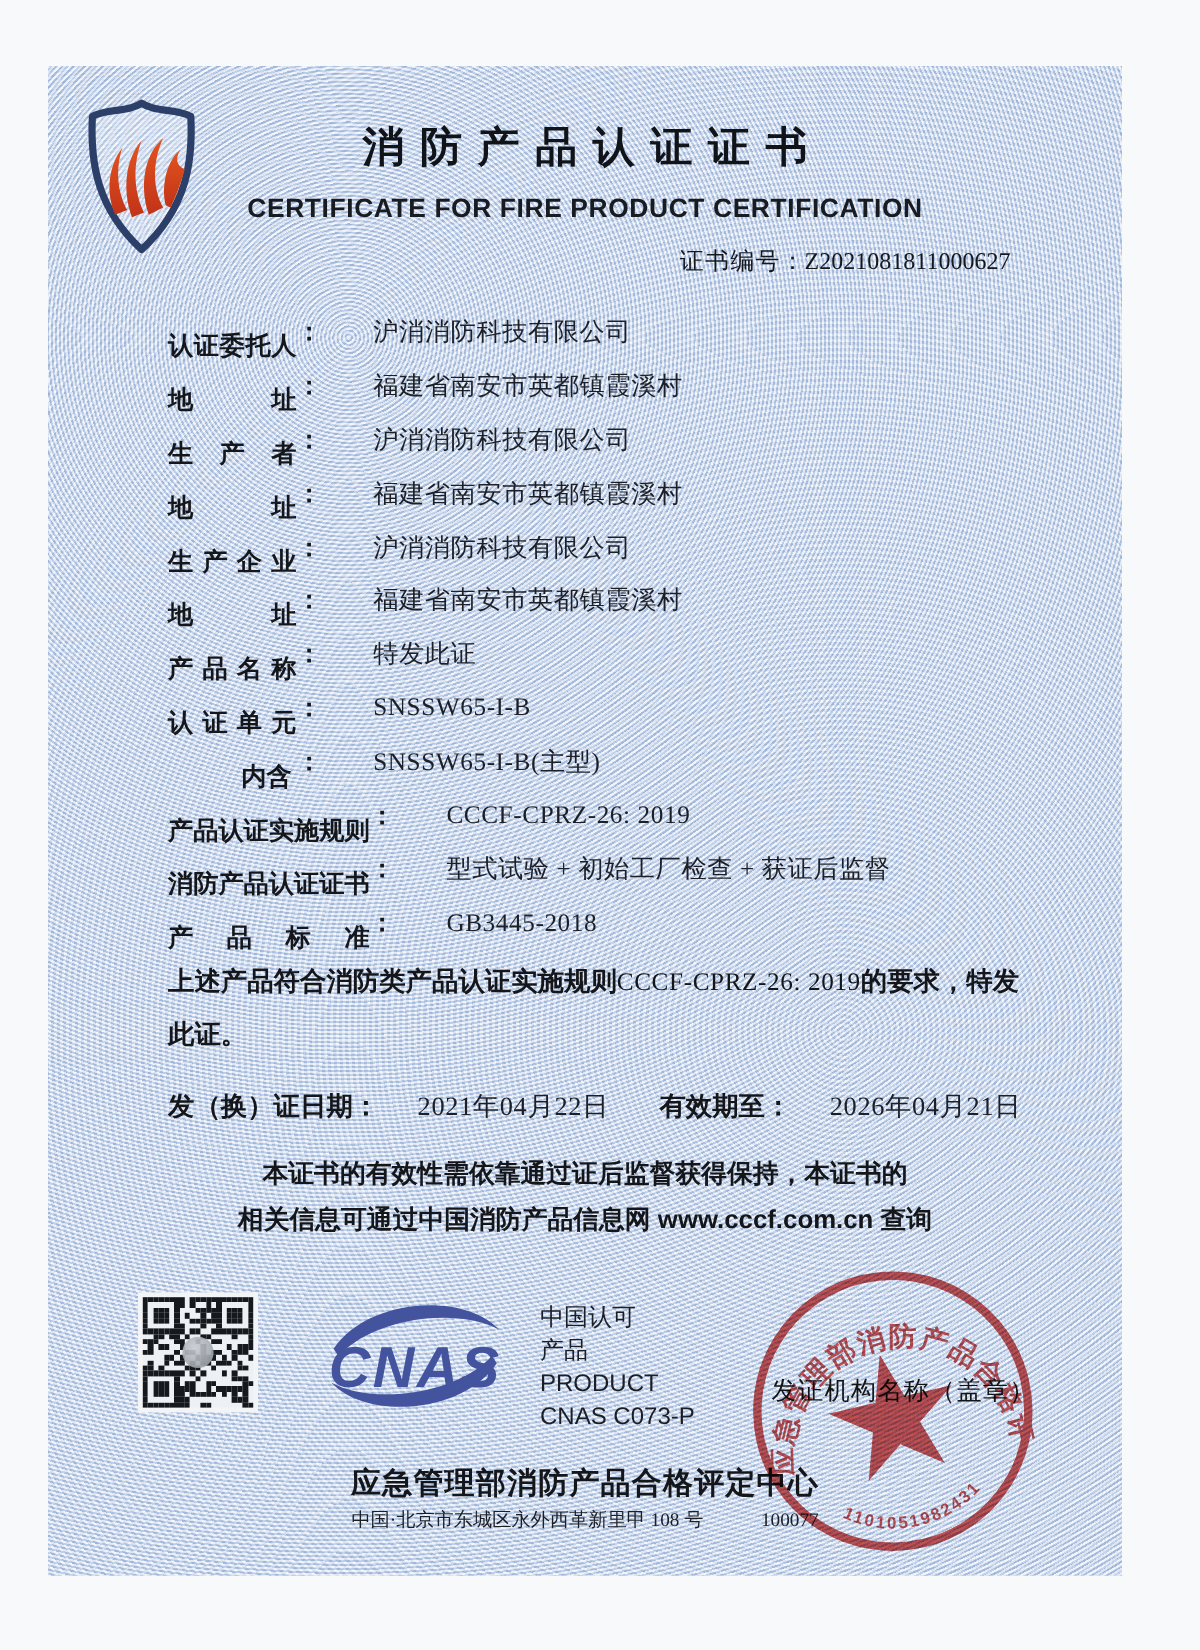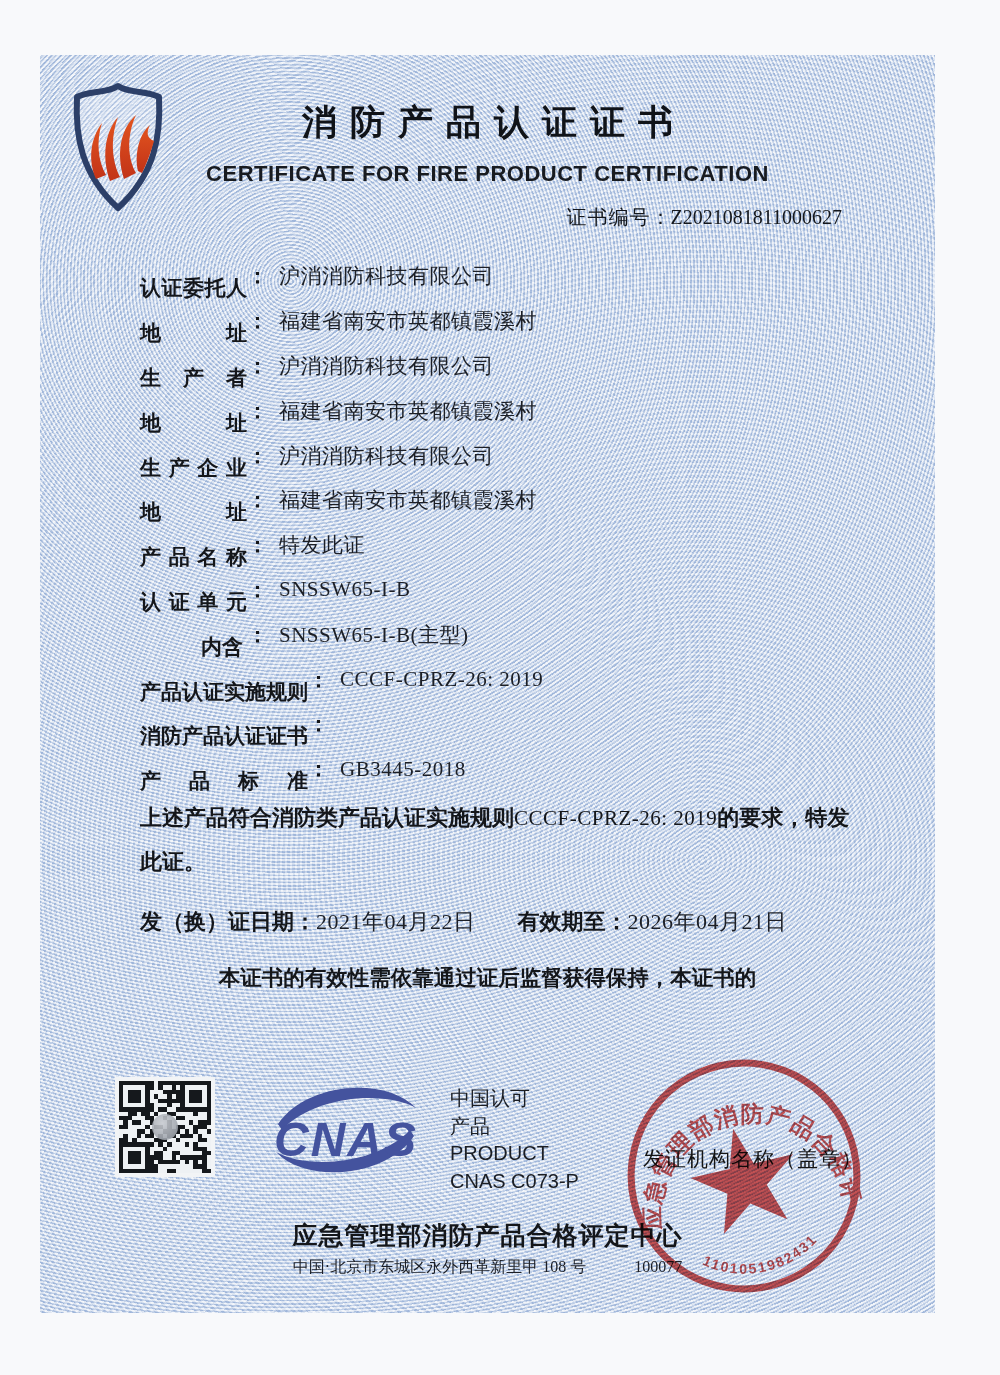--- a/index.html
+++ b/index.html
@@ -20,21 +20,21 @@
   .certno{margin-top:17px;padding-right:93px;text-align:right;font-size:20px;
     font-family:"Liberation Serif",serif;color:#14171c;}
   .certno .lblb{letter-spacing:1px;}
   .fields{margin-top:23px;padding-left:100px;}
   .row{height:44.8px;display:flex;align-items:center;font-size:21px;}
   .lbl{font-weight:bold;color:#14161a;text-align:justify;text-align-last:justify;flex:none;margin-top:24px;}
   .lbl-n{width:107px;}
   .lbl-w{width:168px;}
   .row-indent .lbl{width:46px;margin-left:61px;text-align-last:auto;}
   .colon{font-weight:bold;color:#14161a;margin-right:11px;flex:none;}
-  .val{font-family:"Liberation Serif",serif;color:#1c1f26;letter-spacing:.5px;white-space:nowrap;}
+  .val{font-family:"Liberation Serif",serif;color:#1c1f26;letter-spacing:.5px;white-space:nowrap;padding-left:32px;}
   .statement{padding-left:100px;padding-right:66px;margin-top:4px;font-size:22px;
     font-weight:bold;line-height:44.6px;color:#14161a;}
   .statement .code{font-family:"Liberation Serif",serif;font-weight:normal;font-size:21px;letter-spacing:.5px;}
   .date-first{margin-top:16px;text-align:center;font-size:22px;font-weight:bold;color:#14161a;}
   .date-first .val,.date-row .val,.b-val{font-weight:normal;}
   .date-row{margin-top:22px;padding-left:100px;font-size:22px;font-weight:bold;color:#14161a;display:flex;align-items:center;}
   .date-gap{width:42px;flex:none;}
   .notes{margin-top:22px;text-align:center;font-size:21.5px;font-weight:bold;color:#14161a;line-height:38px;}
   
   .qr{position:absolute;left:75px;top:1022px;width:100px;height:100px;background:#f2f4f6;padding:4px;box-sizing:border-box;}
@@ -132,20 +132,21 @@
           <span class="val">SNSSW65-I-B(主型)</span>
       </div>
       <div class="row">
         <span class="lbl lbl-w">产品认证实施规则</span>
           <span class="colon">：</span>
           <span class="val">CCCF-CPRZ-26: 2019</span>
       </div>
       <div class="row">
         <span class="lbl lbl-w">消防产品认证证书</span>
           <span class="colon">：</span>
+          <span class="val">型式试验 + 初始工厂检查 + 获证后监督</span>
       </div>
       <div class="row">
         <span class="lbl lbl-w">产品标准</span>
           <span class="colon">：</span>
           <span class="val">GB3445-2018</span>
       </div>
     </div>
 
     <div class="statement">
       <span>上述产品符合消防类产品认证实施规则</span><span class="code">CCCF-CPRZ-26: 2019</span><span>的要求，特发此证。</span>
@@ -157,20 +158,21 @@
         <span>：</span>
         <span class="val">2021年04月22日</span>
       <span class="date-gap"></span>
       <span>有效期至</span>
         <span>：</span>
         <span class="val">2026年04月21日</span>
     </div>
 
     <div class="notes">
       <div>本证书的有效性需依靠通过证后监督获得保持，本证书的</div>
+      <div>相关信息可通过中国消防产品信息网 www.cccf.com.cn 查询</div>
     </div>
 
     <div class="qr">
       <div class="qr-pattern">
           <div style="grid-row:1;grid-column:1"></div>
           <div style="grid-row:1;grid-column:2"></div>
           <div style="grid-row:1;grid-column:3"></div>
           <div style="grid-row:1;grid-column:4"></div>
           <div style="grid-row:1;grid-column:5"></div>
           <div style="grid-row:1;grid-column:6"></div>

